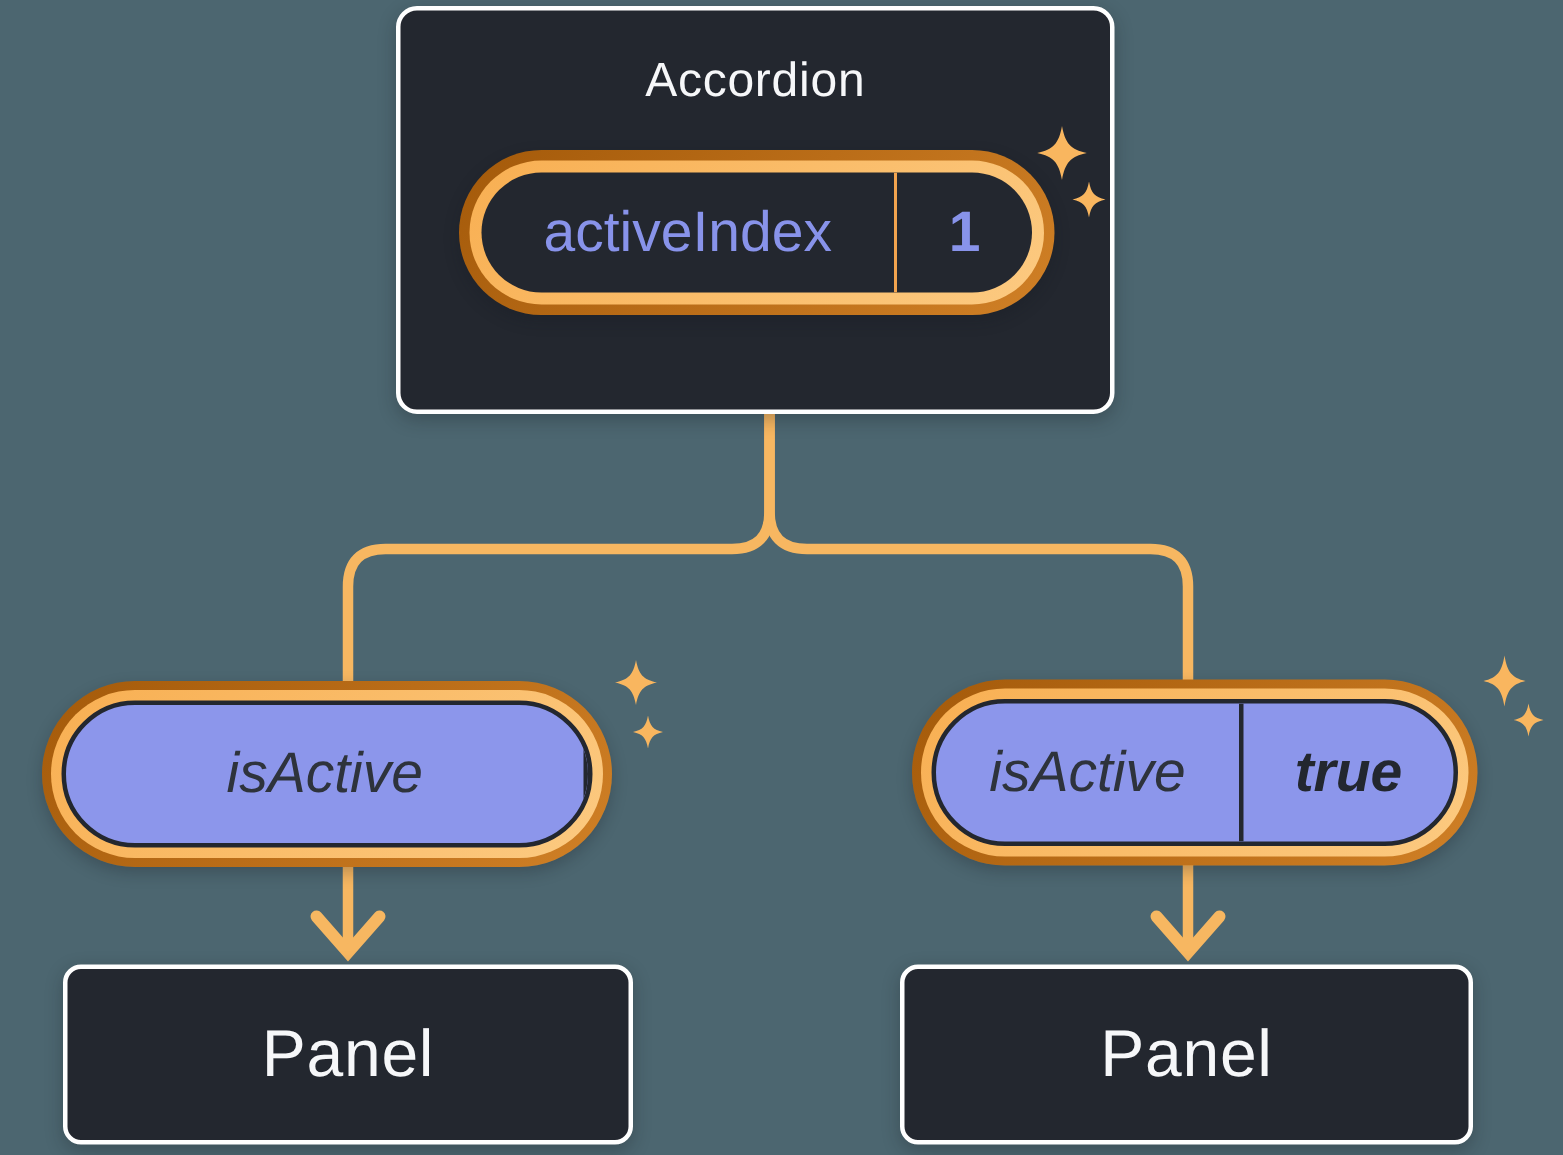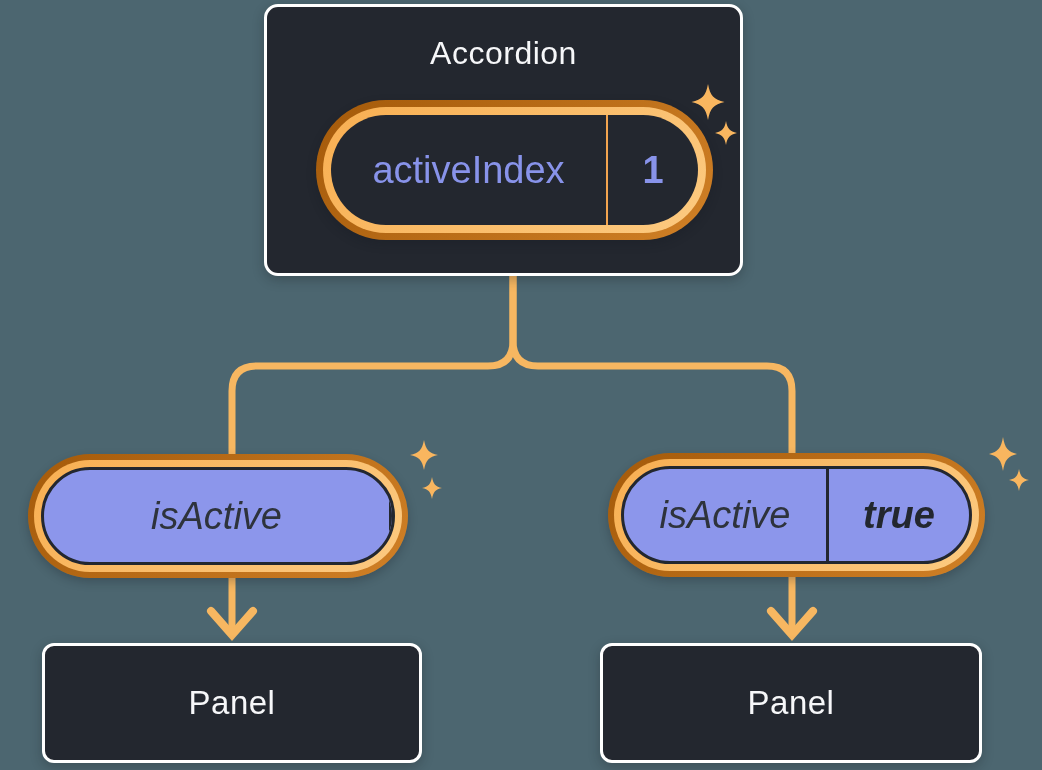--- a/index.html
+++ b/index.html
@@ -44,21 +44,21 @@
   }
   .panel-box {
     display: flex;
     align-items: center;
     justify-content: center;
     border-radius: 12px;
   }
   .panel-left  { left: 42px;  top: 643px; width: 380px; height: 120px; }
   .panel-right { left: 600px; top: 643px; width: 382px; height: 120px; }
   .panel-title {
-    font-size: 33px;
+    font-size: 44px;
     font-weight: 500;
     letter-spacing: 0.5px;
     color: var(--title-text, #F6F7F9);
   }
 
   
   .pill-outer {
     border-radius: 999px;
     padding: 7px;
     background: linear-gradient(135deg, var(--ring-dark-from, #A45A0A), var(--ring-dark-to, #D08026));
@@ -72,21 +72,21 @@
     background: linear-gradient(135deg, var(--ring-light-from, #F8AF52), var(--ring-light-to, #FCCA81));
   }
   .pill-core {
     height: 100%;
     box-sizing: border-box;
     border-radius: 999px;
     display: flex;
     align-items: center;
     overflow: hidden;
   }
-  .state-pill { left: 316px; top: 100px; width: 397px; height: 140px; }
+  .state-pill { left: 306px; top: 100px; width: 397px; height: 110px; }
   .state-pill .pill-core { background: var(--node-fill, #23272F); }
   .cell {
     display: flex;
     align-items: center;
     justify-content: center;
     height: 100%;
   }
   .cell.grow { flex: 1; }
   .state-name  { font-size: 38px; color: var(--state-text, #8893EA); }
   .state-value { font-size: 38px; font-weight: 700; color: var(--state-text, #8893EA); width: 90px; }

